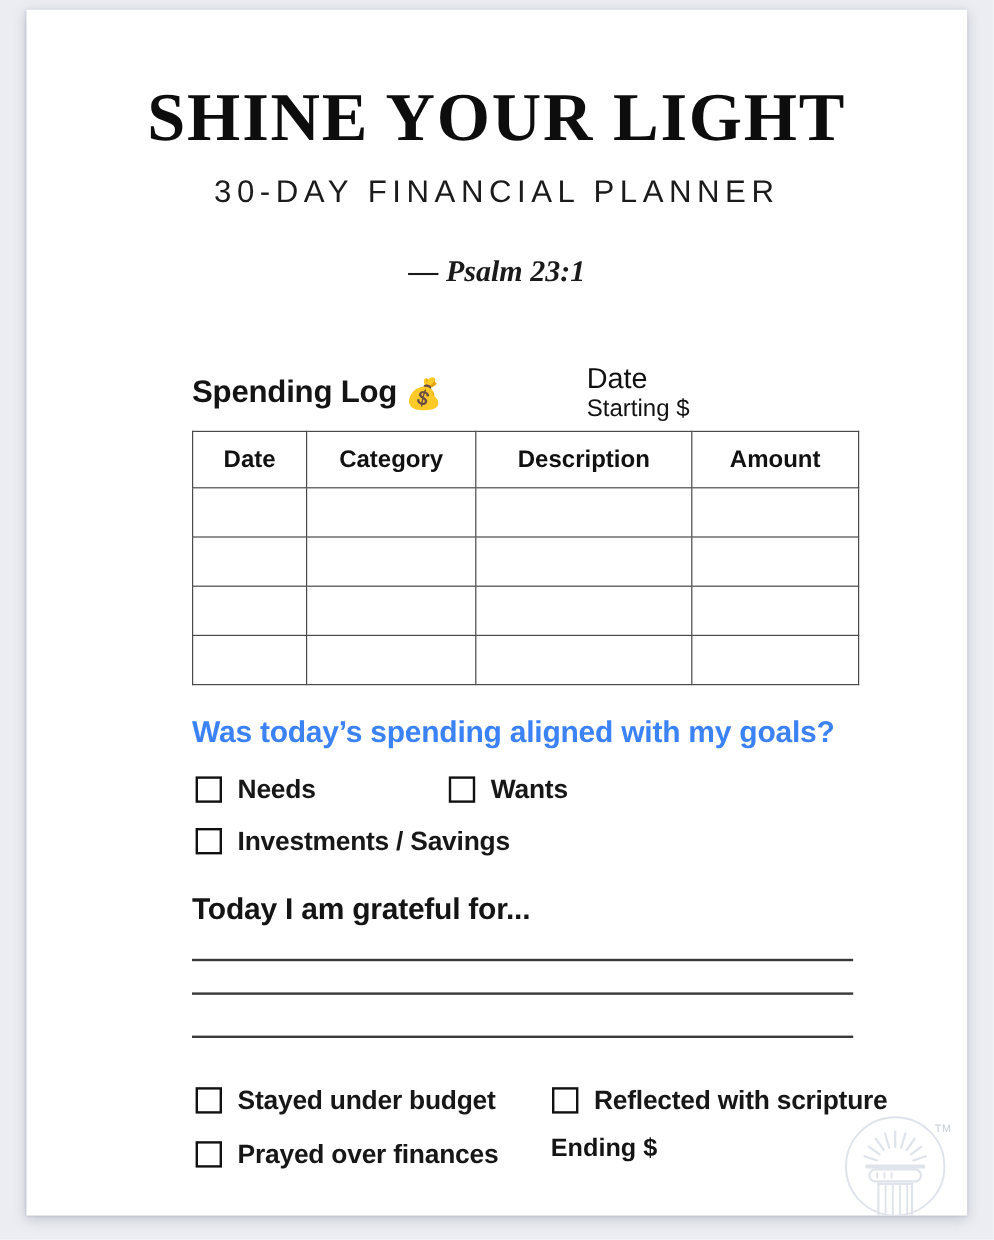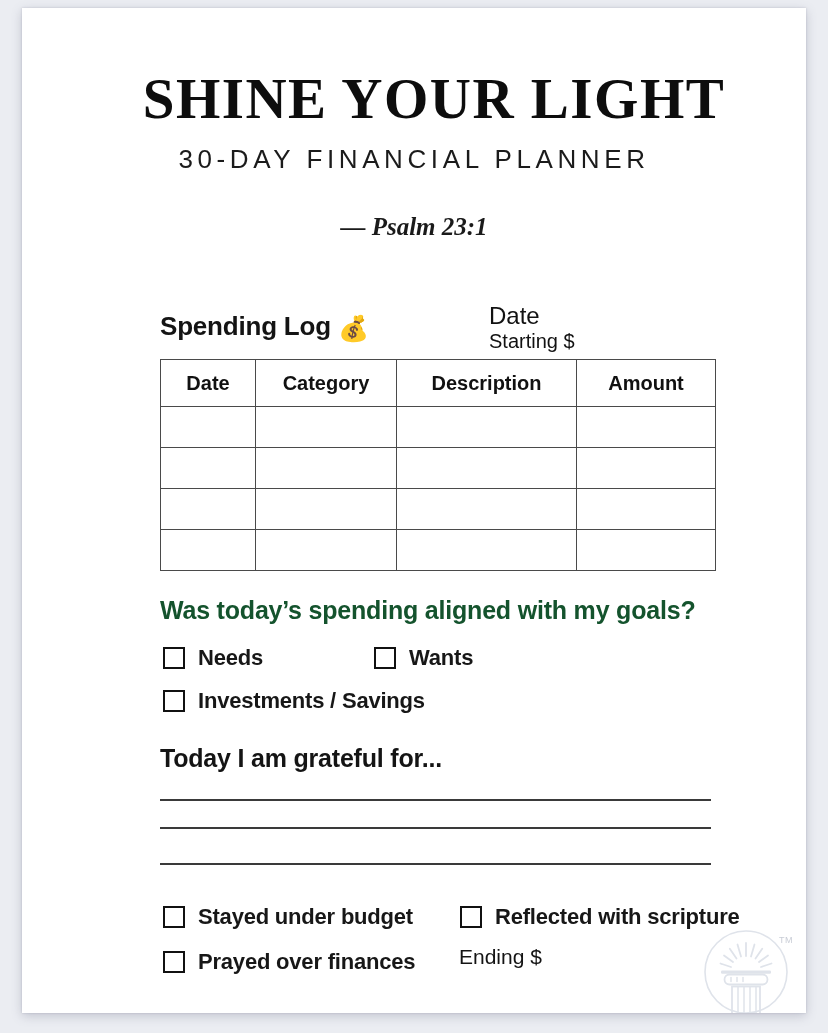--- a/index.html
+++ b/index.html
@@ -31,21 +31,20 @@
     left: 0;
     top: 62px;
     width: 784px;
     text-align: center;
     font-family: "Liberation Serif", serif;
     font-weight: 700;
     font-size: 57px;
     letter-spacing: 1.5px;
     color: #0d0d0d;
     line-height: 1;
-    padding-left: 20px;
   }
   .subtitle {
     position: absolute;
     left: 0;
     top: 136px;
     width: 784px;
     text-align: center;
     font-size: 26px;
     font-weight: 400;
     letter-spacing: 4.6px;
@@ -131,21 +130,21 @@
   .col-desc { width: 179px; margin-left: 36px; }
   .col-amt  { width: 138px; }
 
   
   .question {
     position: absolute;
     left: 138px;
     top: 588px;
     font-size: 25px;
     font-weight: 700;
-    color: #14532d;
+    color: #3b82f6;
     letter-spacing: -0.2px;
     white-space: nowrap;
   }
 
   .cbrow { position: absolute; display: flex; align-items: center; }
   .cb {
     width: 22px;
     height: 22px;
     border: 2px solid #111;
     background: #fff;
@@ -189,21 +188,21 @@
   #wline-1 { top: 791px; }
   #wline-2 { top: 819px; }
   #wline-3 { top: 855px; }
 
   
   .ending {
     position: absolute;
     left: 437px;
     top: 937px;
     font-size: 21px;
-    font-weight: 400;
+    font-weight: 700;
     color: #141414;
   }
 
   
   #watermark {
     position: absolute;
     left: 681px;
     top: 921px;
     width: 86px;
     height: 86px;

